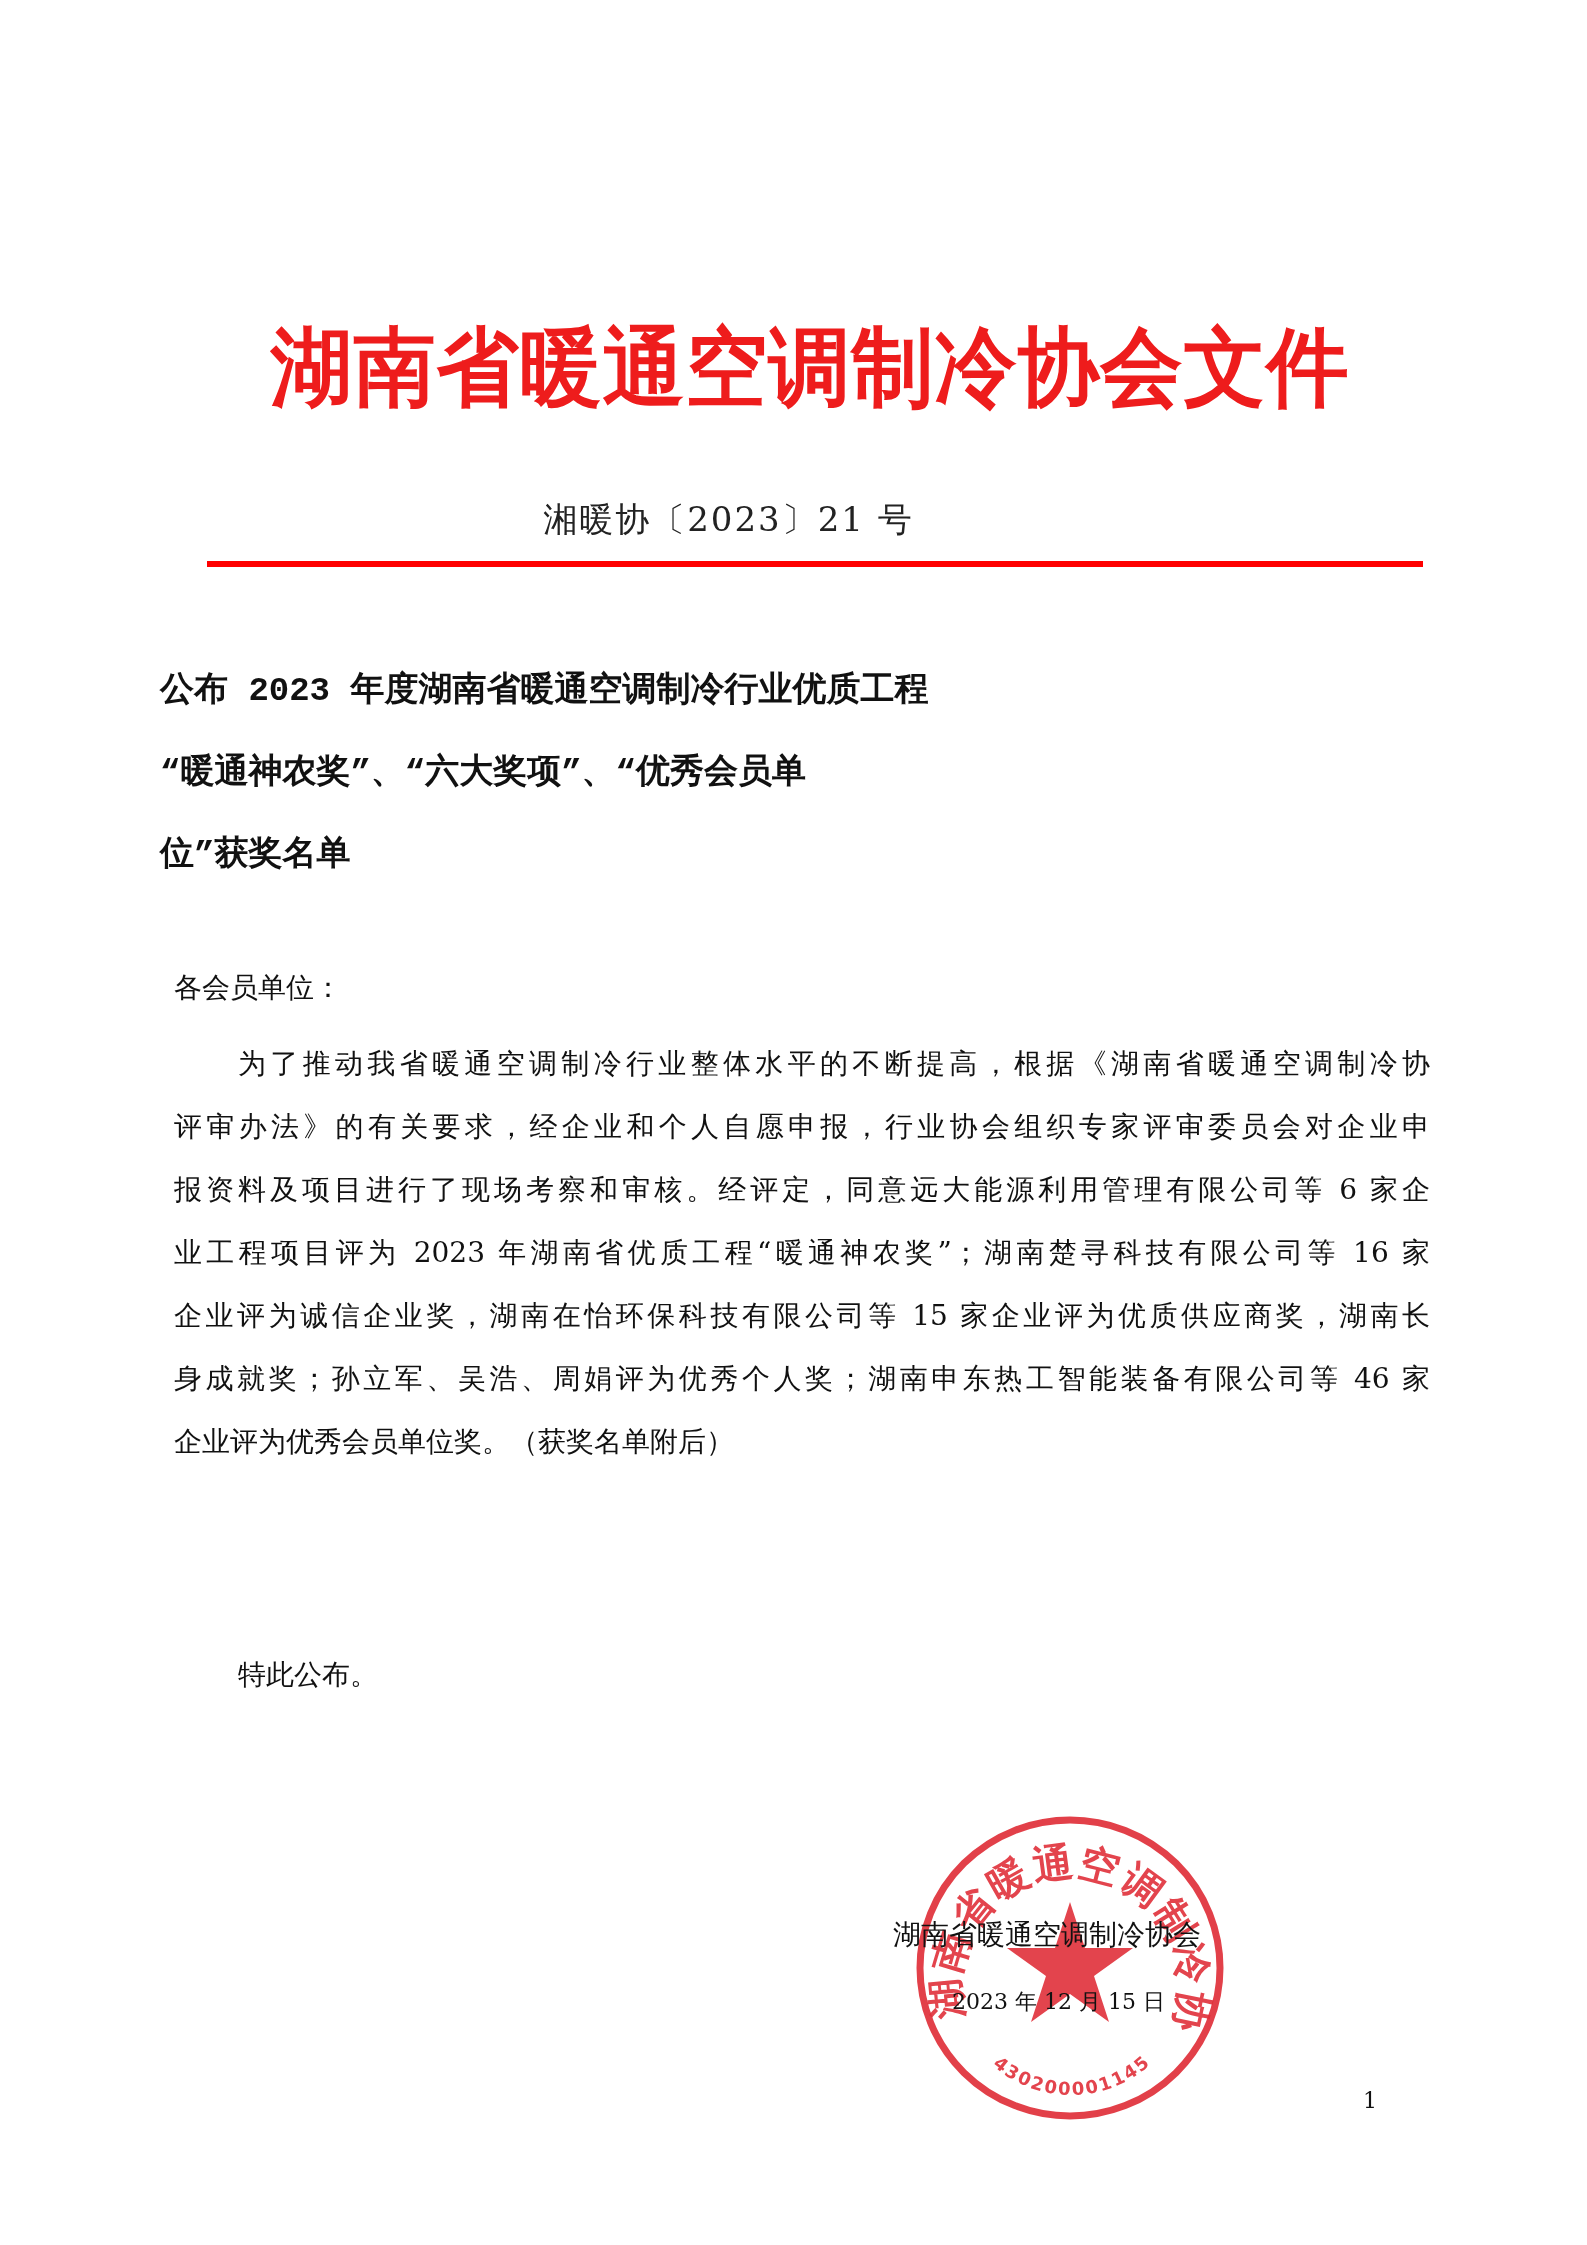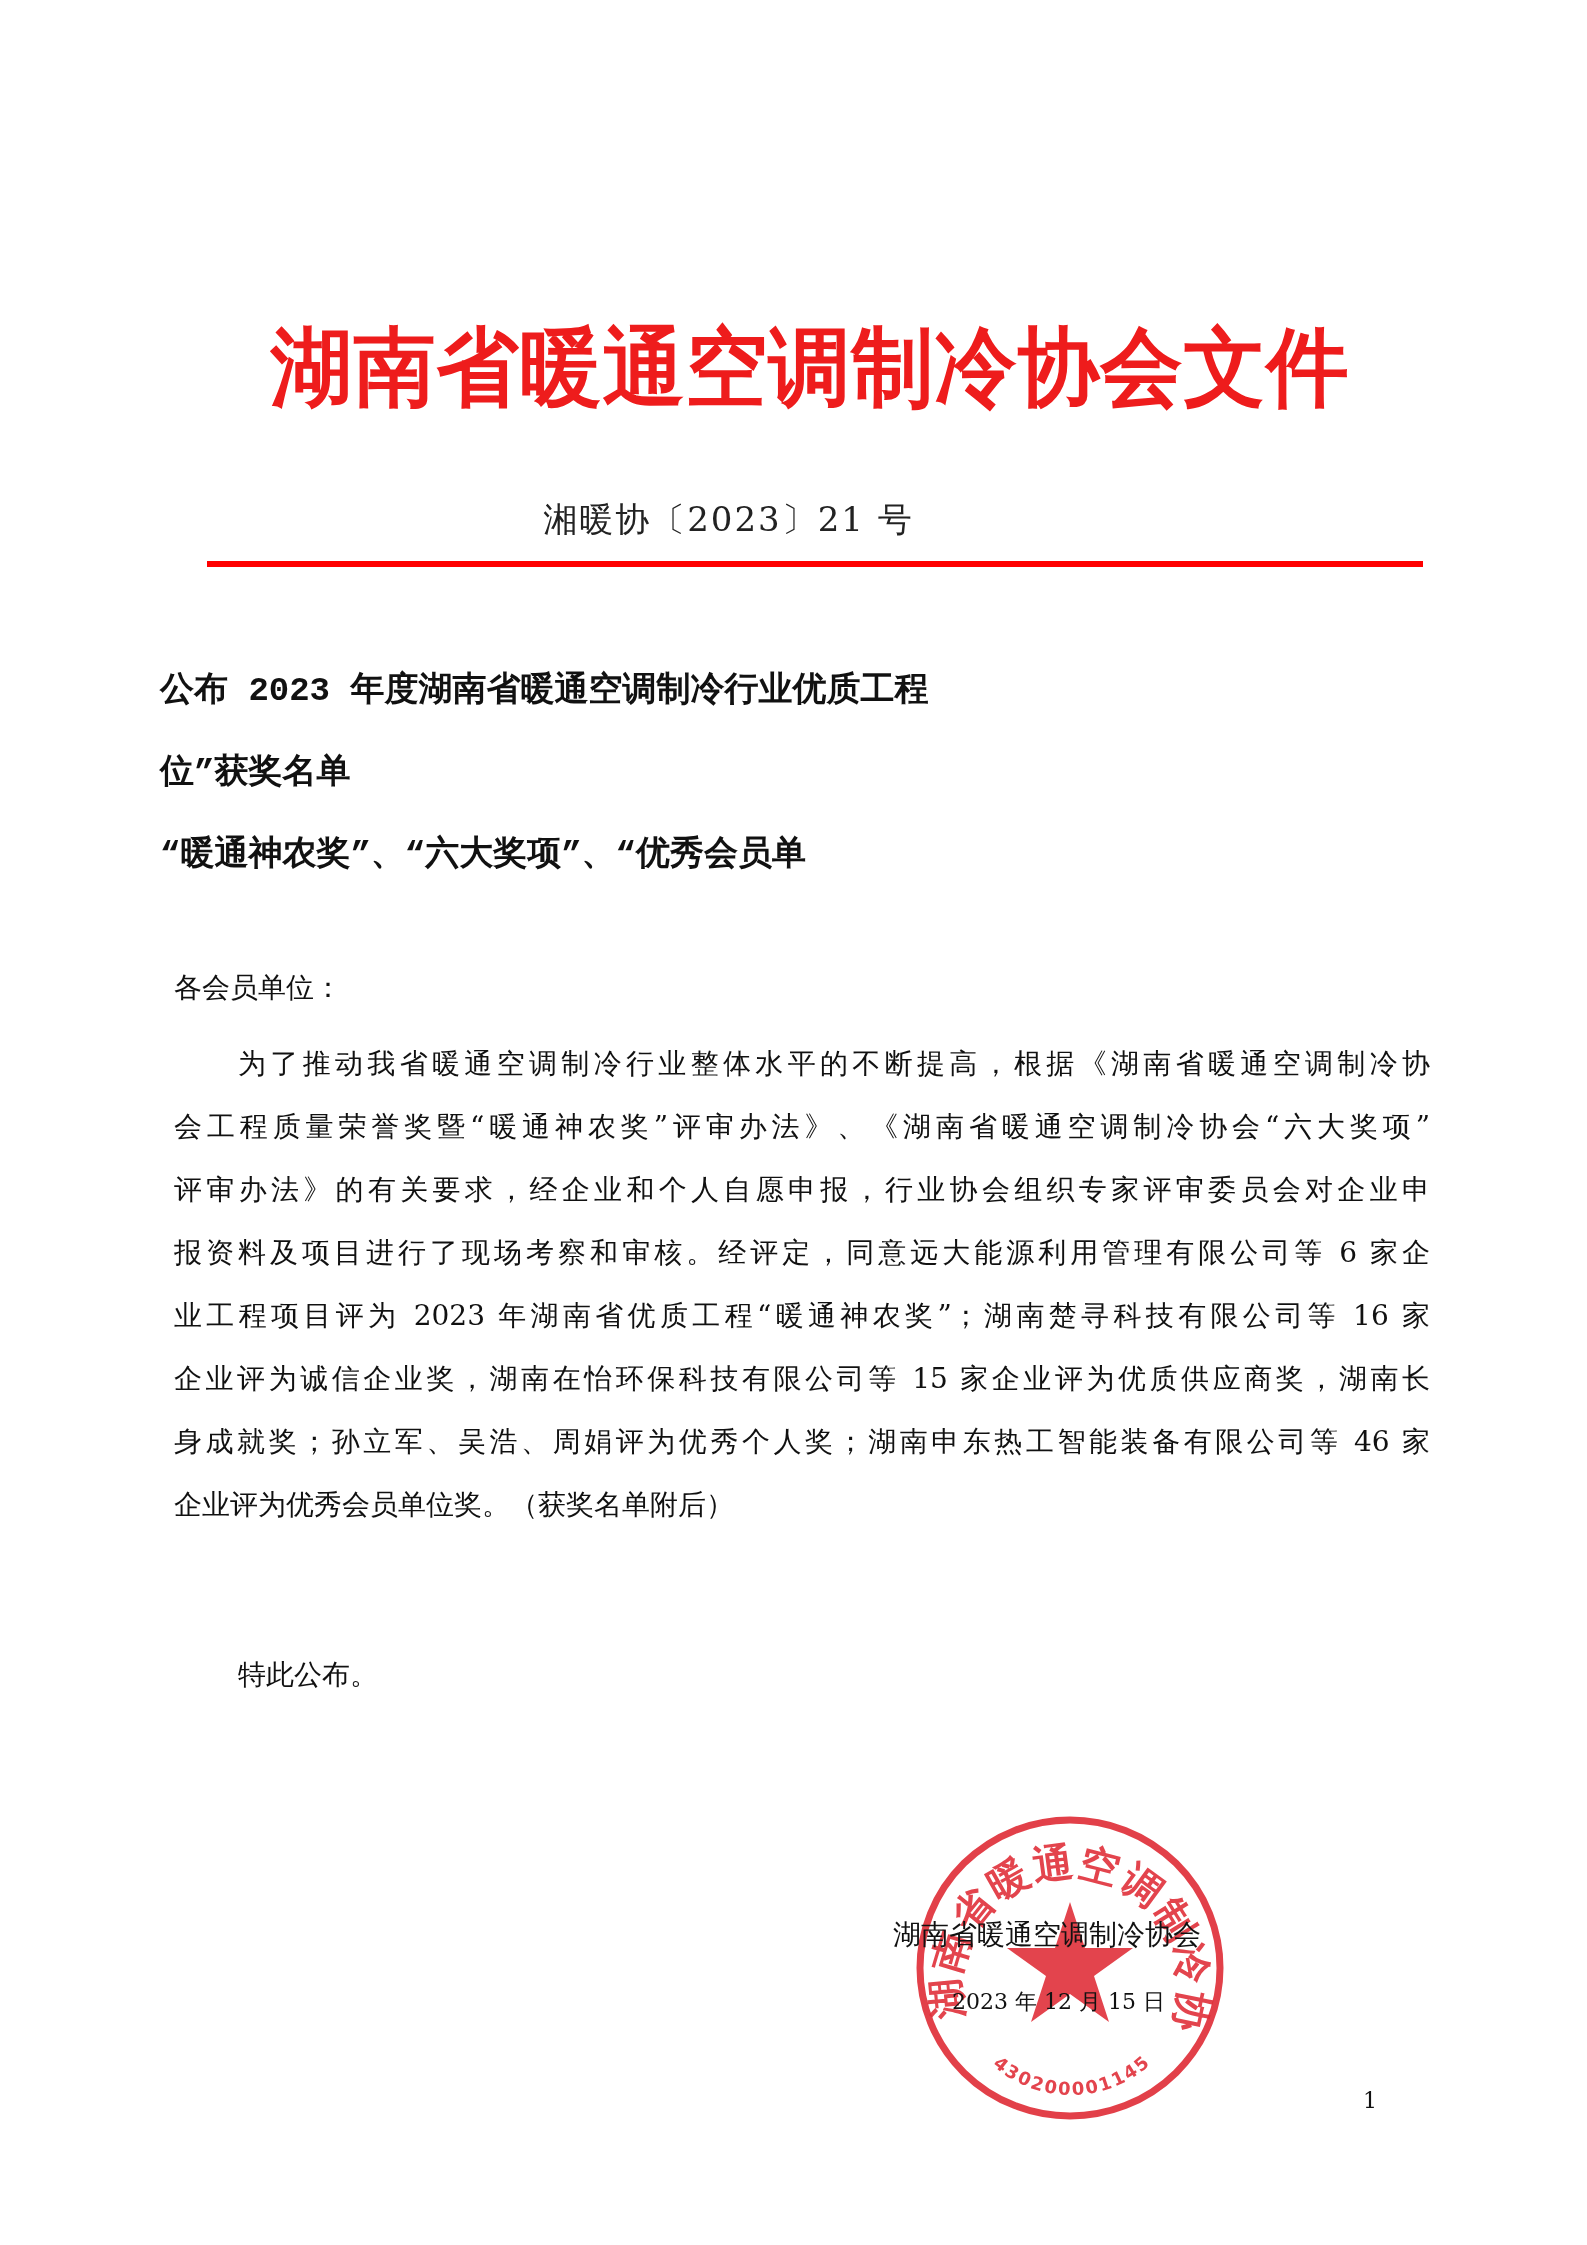--- a/index.html
+++ b/index.html
@@ -139,29 +139,28 @@
 <body>
 
 <div class="masthead">湖南省暖通空调制冷协会文件</div>
 
 <div class="docnum">湘暖协〔2023〕21 号</div>
 
 <div class="redline"></div>
 
 <div class="title">
   <div>公布 2023 年度湖南省暖通空调制冷行业优质工程</div>
+  <div>“暖通神农奖”、“六大奖项”、“优秀会员单</div>
   <div>位”获奖名单</div>
-  <div>“暖通神农奖”、“六大奖项”、“优秀会员单</div>
 </div>
 
 <div class="salutation">各会员单位：</div>
 
 <div class="body-para">
   <span class="body-line first">为了推动我省暖通空调制冷行业整体水平的不断提高，根据《湖南省暖通空调制冷协</span>
-  <span class="body-line">会工程质量荣誉奖暨“暖通神农奖”评审办法》、《湖南省暖通空调制冷协会“六大奖项”</span>
   <span class="body-line">评审办法》的有关要求，经企业和个人自愿申报，行业协会组织专家评审委员会对企业申</span>
   <span class="body-line">报资料及项目进行了现场考察和审核。经评定，同意远大能源利用管理有限公司等 6 家企</span>
   <span class="body-line">业工程项目评为 2023 年湖南省优质工程“暖通神农奖”；湖南楚寻科技有限公司等 16 家</span>
   <span class="body-line">企业评为诚信企业奖，湖南在怡环保科技有限公司等 15 家企业评为优质供应商奖，湖南长</span>
   <span class="body-line">身成就奖；孙立军、吴浩、周娟评为优秀个人奖；湖南申东热工智能装备有限公司等 46 家</span>
   <span class="body-line last">企业评为优秀会员单位奖。（获奖名单附后）</span>
 </div>
 
 <div class="closing">特此公布。</div>
 

